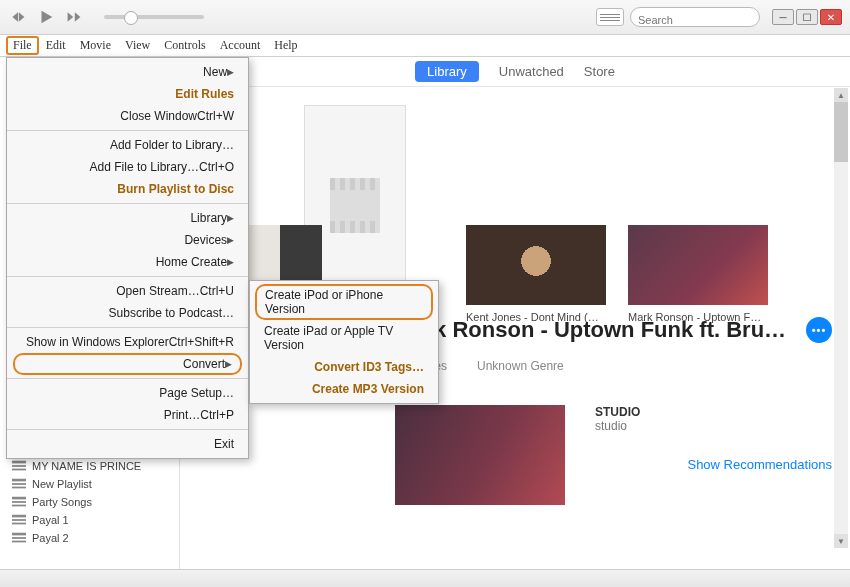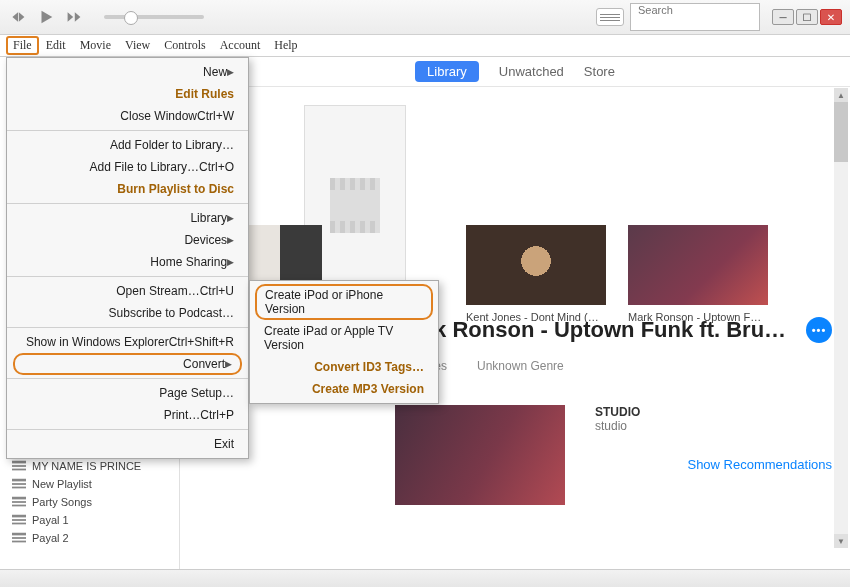--- a/index.html
+++ b/index.html
@@ -8,21 +8,21 @@
 
 .titlebar { height:35px; background:linear-gradient(#f8f8f8,#ececec); border-bottom:1px solid #d0d0d0; display:flex; align-items:center; padding:0 8px; position:relative; }
 .playback { display:flex; gap:8px; align-items:center; }
 .pbtn { width:20px; height:20px; cursor:pointer; display:flex; align-items:center; justify-content:center; color:#888; }
 .vol-slider { width:100px; height:4px; background:#ccc; border-radius:2px; margin-left:12px; position:relative; }
 .vol-slider::after { content:''; position:absolute; left:20px; top:-4px; width:12px; height:12px; background:#fff; border:1px solid #aaa; border-radius:50%; }
 .apple-logo { position:absolute; left:50%; transform:translateX(-50%); font-size:18px; color:#888; }
 .right-controls { margin-left:auto; display:flex; align-items:center; gap:6px; }
 .list-btn { width:28px; height:18px; border:1px solid #bbb; border-radius:3px; background:#fff; display:flex; flex-direction:column; justify-content:center; gap:2px; padding:3px; cursor:pointer; }
 .list-btn span { height:1px; background:#888; }
-.search-box { width:130px; height:28px; border:1px solid #bbb; border-radius:0; background:#fff; display:flex; align-items:flex-start; padding:0 4px; gap:3px; }
+.search-box { width:130px; height:20px; border:1px solid #bbb; border-radius:10px; background:#fff; display:flex; align-items:flex-end; padding:0 4px; gap:3px; }
 .search-box svg { width:11px; height:11px; }
 .search-box input { border:0; flex:1; font-size:11px; outline:none; background:transparent; }
 .win-btns { display:flex; gap:2px; margin-left:6px; }
 .winbtn { width:22px; height:16px; border:1px solid #999; border-radius:2px; display:flex; align-items:center; justify-content:center; font-size:10px; cursor:pointer; }
 .winbtn.min { background:#e8e8e8; }
 .winbtn.max { background:#e8e8e8; }
 .winbtn.close { background:#d9534f; color:#fff; border-color:#c9302c; }
 
 
 .menubar { height:22px; background:#fff; border-bottom:1px solid #d0d0d0; display:flex; align-items:center; padding:0 6px; font-size:12px; }
@@ -309,21 +309,21 @@
   <div class="dsep"></div>
   <div class="drow">
       <span>Library</span>
       <span class="arrow">▶</span>
     </div>
   <div class="drow">
       <span>Devices</span>
       <span class="arrow">▶</span>
     </div>
   <div class="drow">
-      <span>Home Sharing</span>
+      <span>Home Create</span>
       <span class="arrow">▶</span>
     </div>
   <div class="dsep"></div>
   <div class="drow">
       <span>Open Stream…</span>
       <span>Ctrl+U</span>
     </div>
   <div class="drow">
       <span>Subscribe to Podcast…</span>
     </div>

